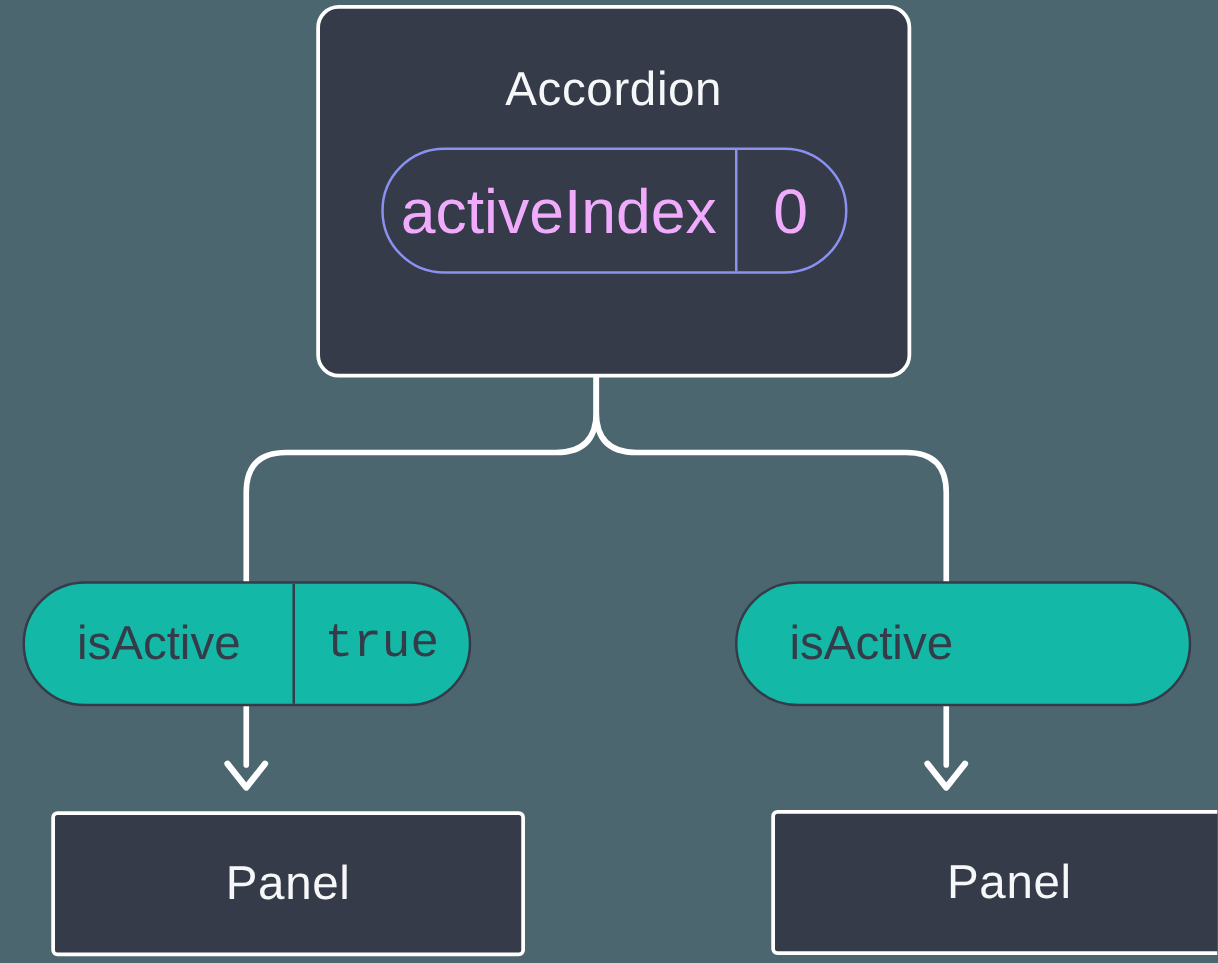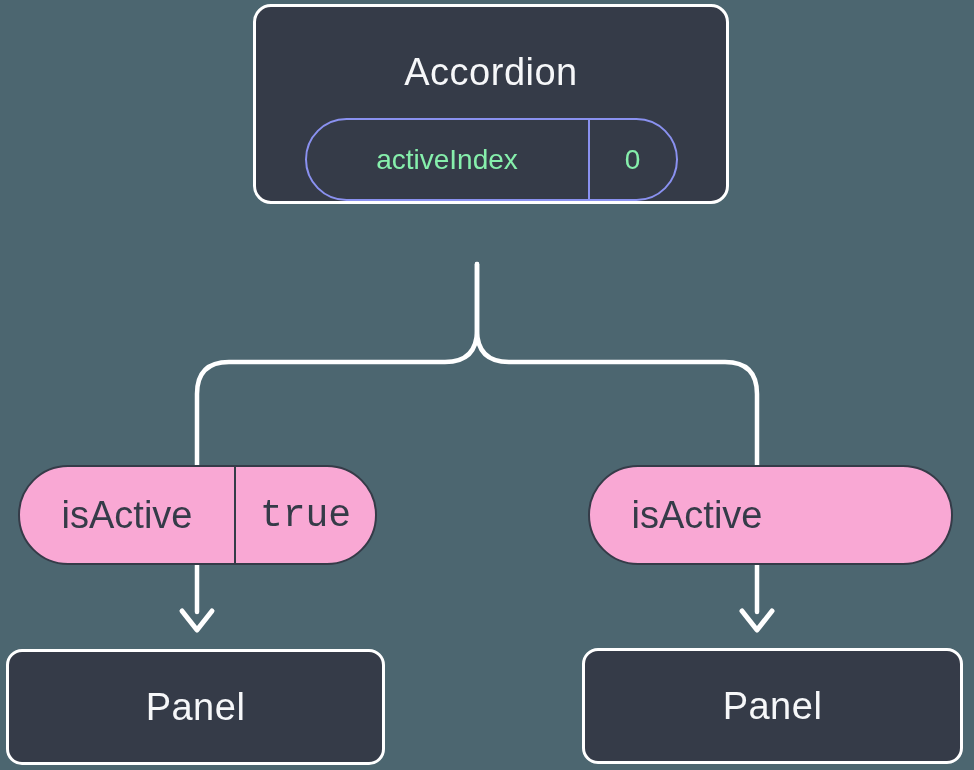--- a/index.html
+++ b/index.html
@@ -28,26 +28,27 @@
     box-sizing: border-box;
     background: #353B48;
     border: 3.5px solid #FFFFFF;
     z-index: 2;
     display: flex;
     flex-direction: column;
     align-items: center;
   }
   .node.root {
     left: 253px; top: 4px;
-    width: 476px; height: 200px;
+    width: 476px; height: 298px;
     border-radius: 18px;
   }
   .node.leaf {
-    border-radius: 16px;
+    border-radius: 5px;
     justify-content: center;
+    margin-left: 35px;
   }
   .node.leaf.left  { left: 6px;   top: 649px; width: 379px; height: 116px; }
   .node.leaf.right { left: 582px; top: 648px; width: 381px; height: 116px; }
   .node-title {
     color: #F6F7F9;
     font-size: 38px;
     font-weight: 500;
     letter-spacing: 0.5px;
     line-height: 46px;
   }
@@ -55,40 +56,40 @@
 
   
   .state-pill {
     box-sizing: border-box;
     margin-top: 23px;
     width: 373px; height: 101px;
     border: 2.5px solid #8A91F0;
     border-radius: 51px;
     display: flex;
     align-items: stretch;
-    color: #86efac;
-    font-size: 28px;
+    color: #f0abfc;
+    font-size: 50px;
   }
   .state-pill .seg-name {
     width: 281px;
     display: flex; align-items: center; justify-content: center;
   }
   .state-pill .seg-value {
     flex: 1;
     border-left: 2.5px solid #8A91F0;
     display: flex; align-items: center; justify-content: center;
   }
 
   
   .prop-pill {
     position: absolute;
     box-sizing: border-box;
     top: 465px;
     height: 100px;
-    background: #f9a8d4;
+    background: #14b8a6;
     border: 2.5px solid #353B48;
     border-radius: 50px;
     display: flex;
     align-items: stretch;
     color: #353B48;
     font-size: 38px;
     z-index: 2;
   }
   .prop-pill.left  { left: 18px;  width: 359px; }
   .prop-pill.right { left: 588px; width: 365px; }

